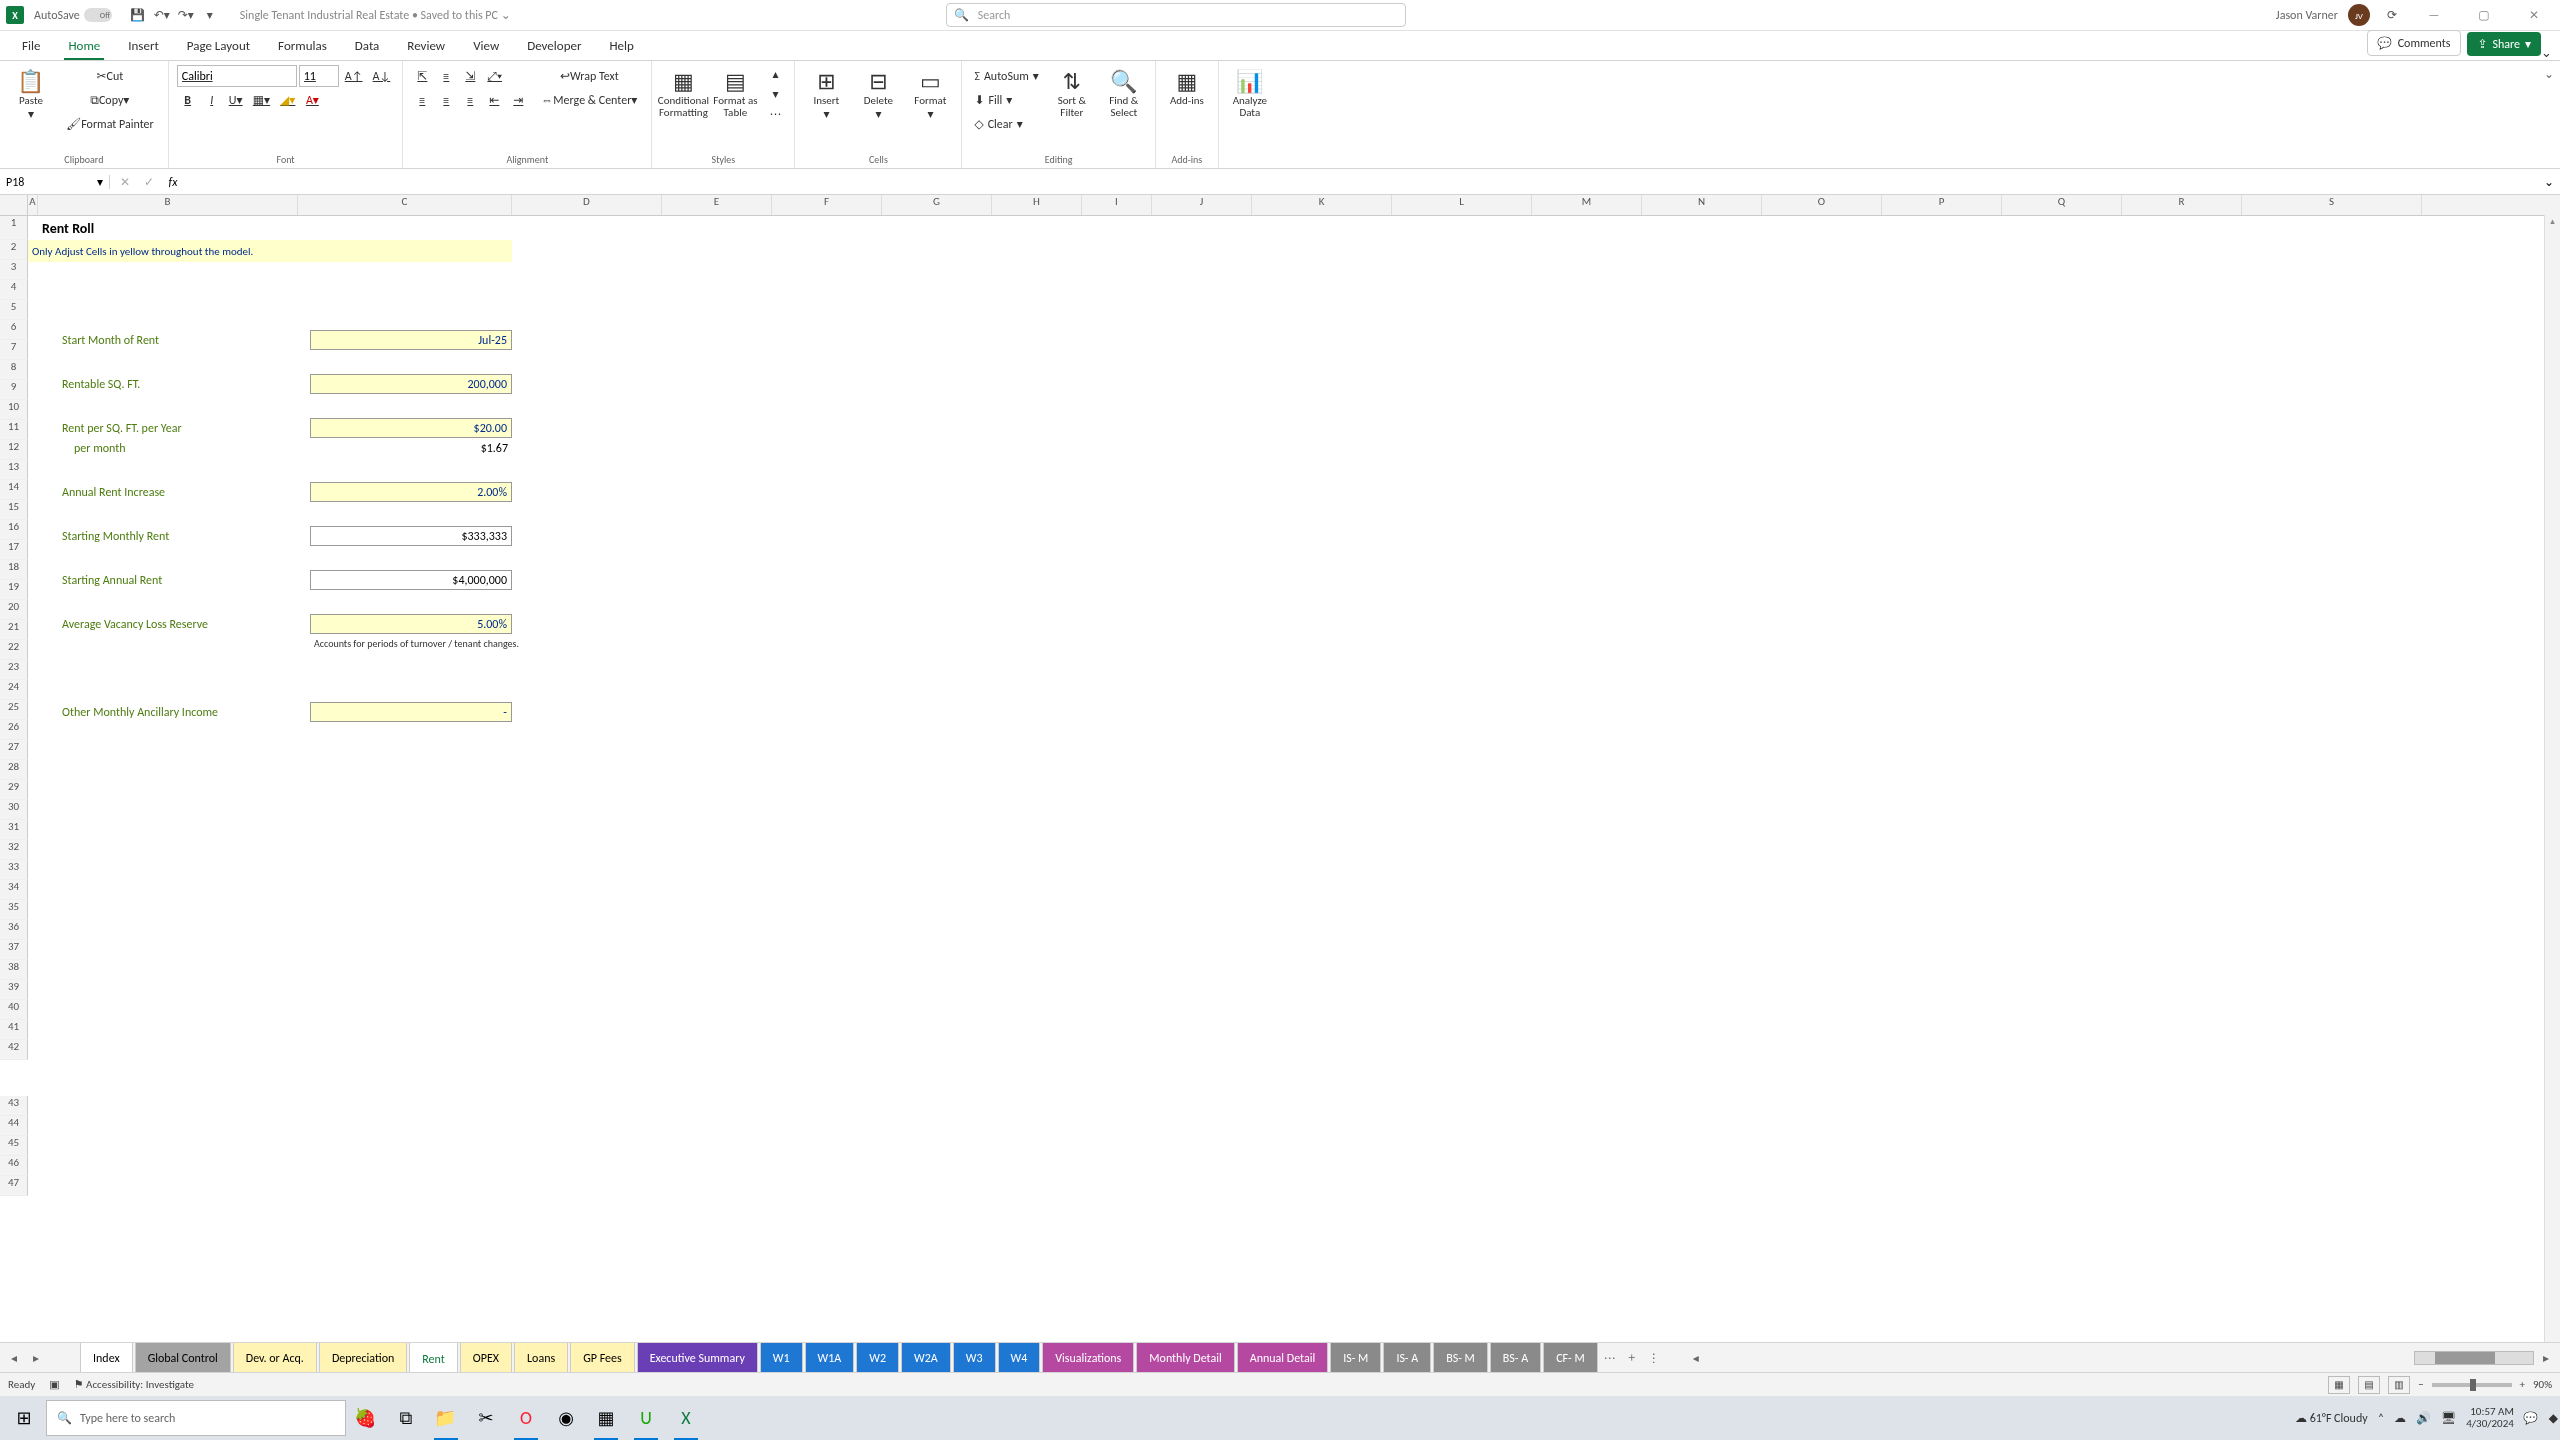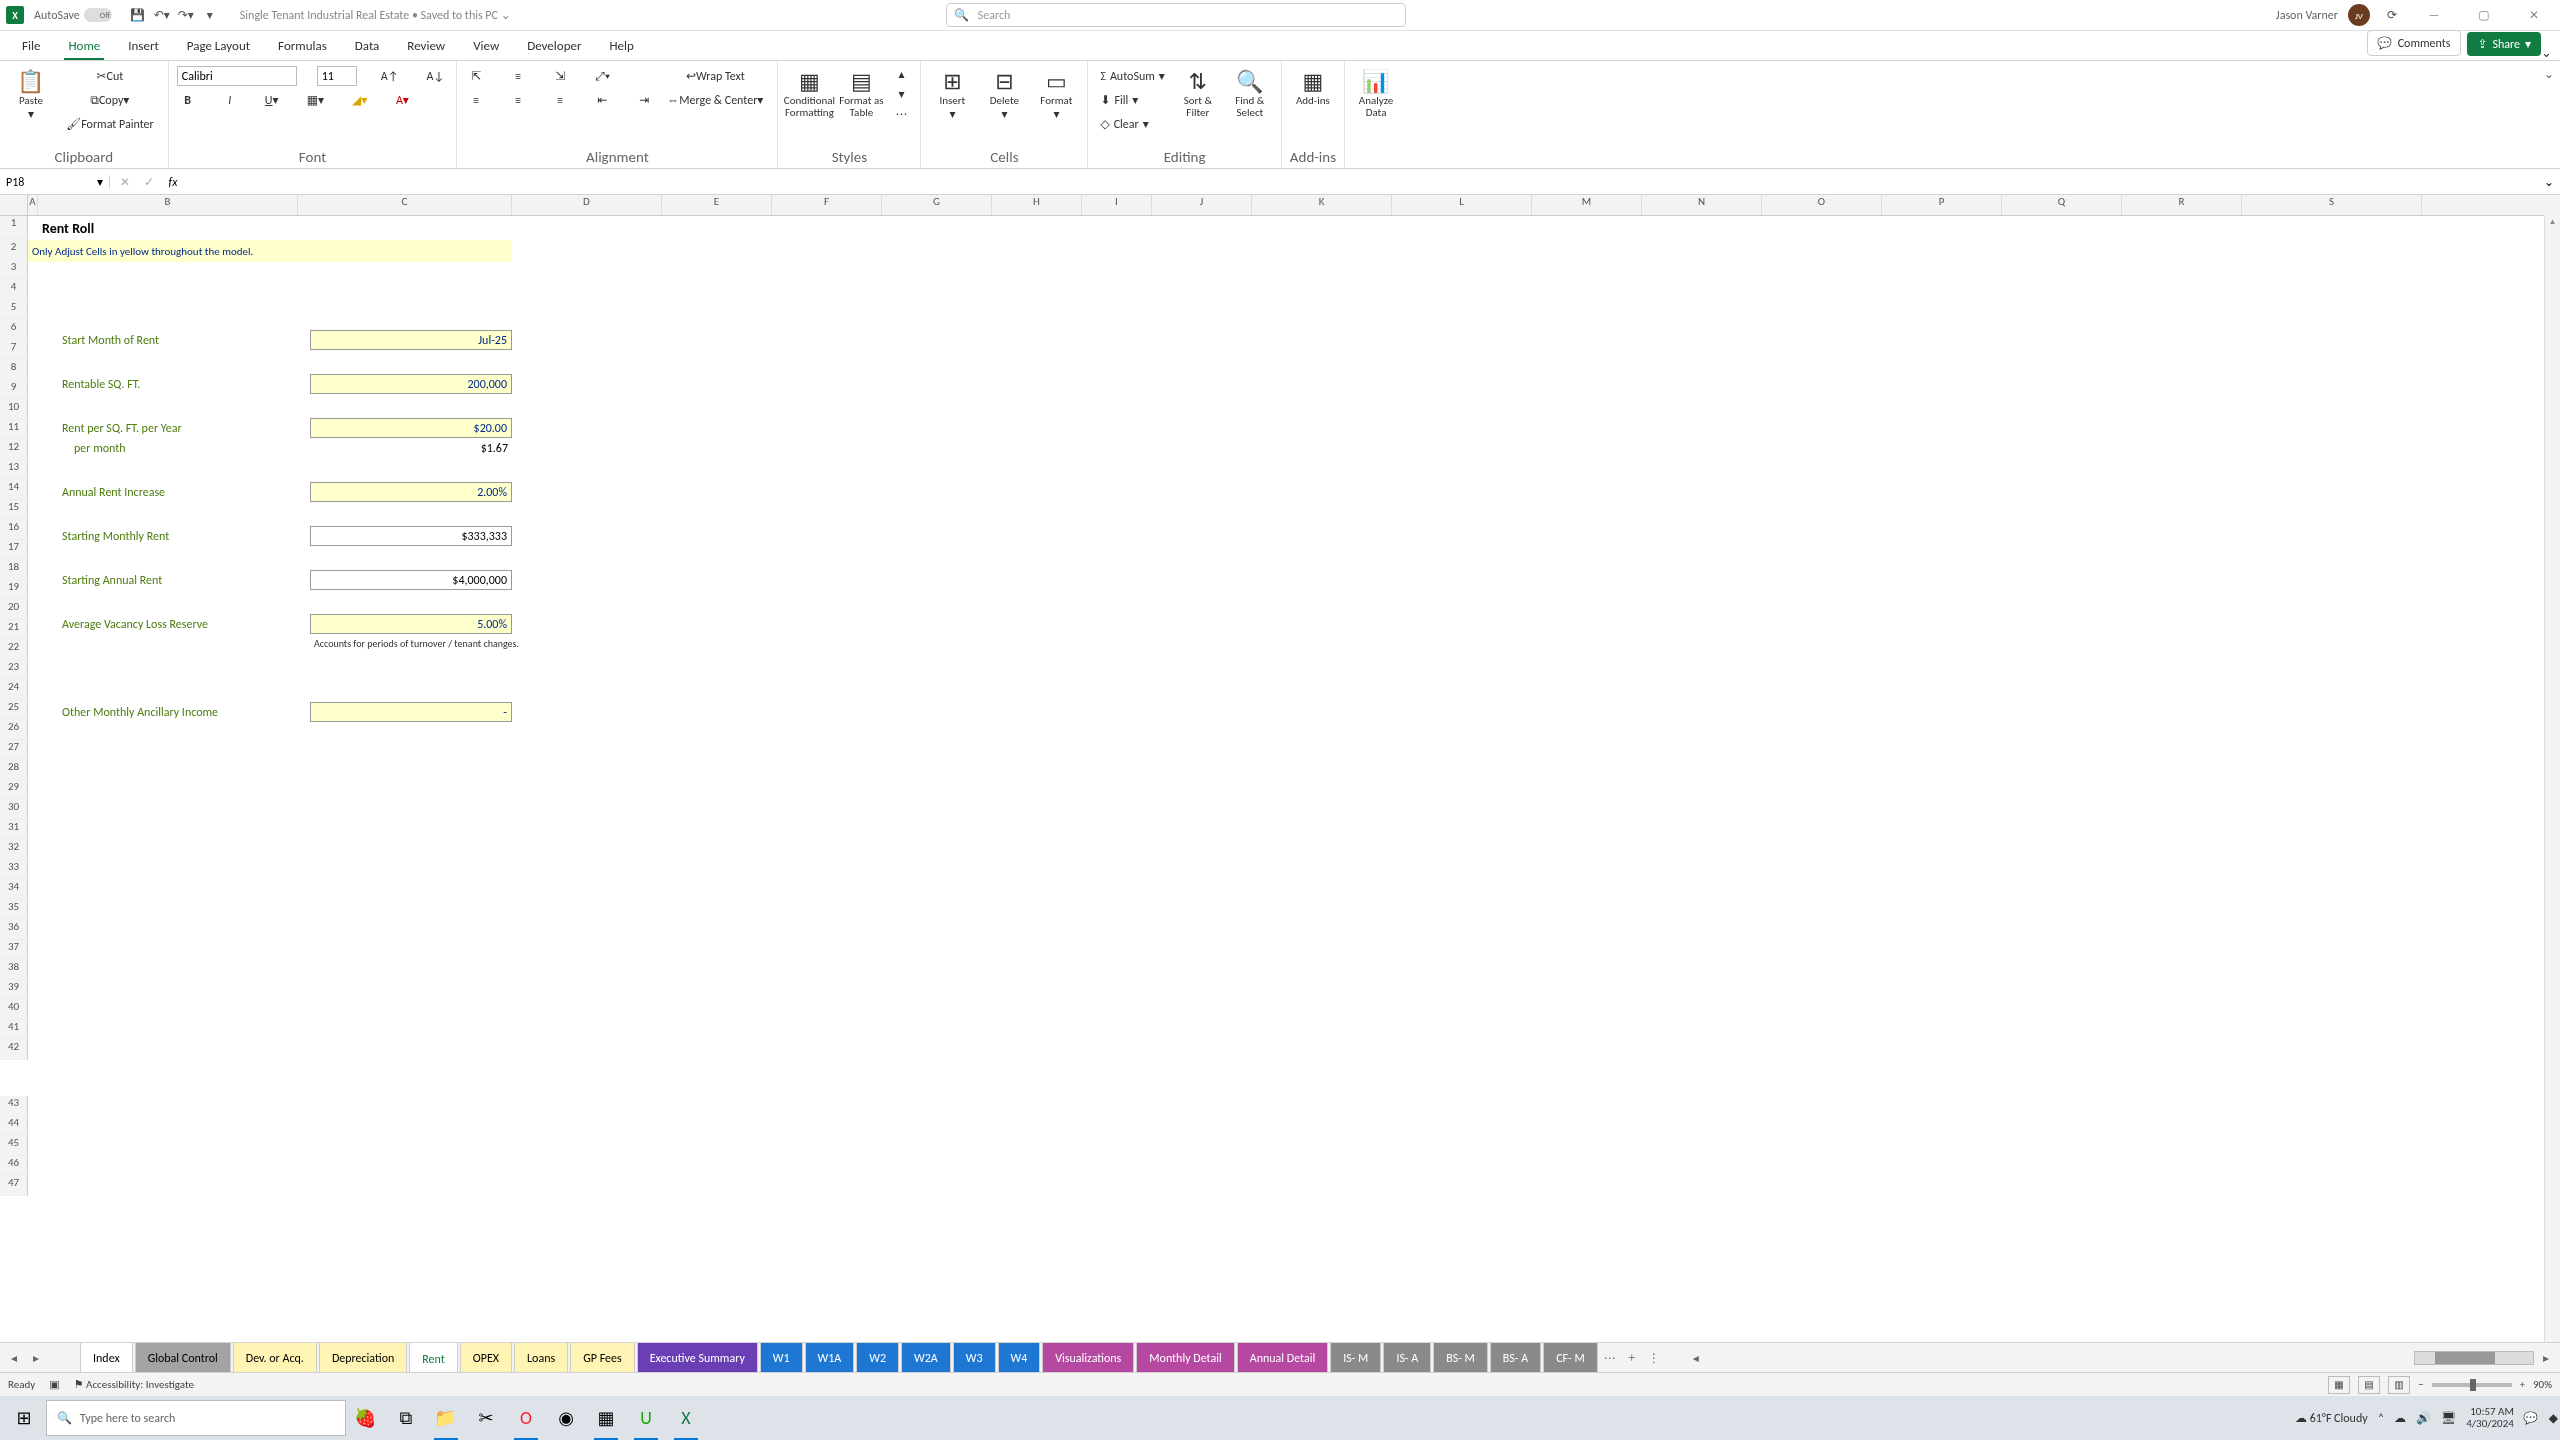--- a/index.html
+++ b/index.html
@@ -23,26 +23,26 @@
 .tabs .tab.active { color: #107c41; font-weight: 500; position: relative; }
 .tabs .tab.active::after { content: ""; position: absolute; left: 10px; right: 10px; bottom: 0; height: 2px; background: #107c41; }
 .tabs .spacer { flex: 1; }
 .tabs .comments-btn, .tabs .share-btn { display: flex; align-items: center; gap: 5px; font-size: 12px; padding: 5px 10px; border: 1px solid #ccc; border-radius: 4px; margin-left: 6px; margin-bottom: 4px; }
 .tabs .share-btn { background: #107c41; color: #fff; border: none; }
 
 
 .ribbon { height: 108px; display: flex; border-bottom: 1px solid #d4d4d4; background: #fff; font-size: 12px; color: #333; }
 .group { border-right: 1px solid #e3e3e3; padding: 4px 8px 2px; display: flex; flex-direction: column; }
 .group-body { display: flex; flex: 1; align-items: flex-start; gap: 6px; }
-.group-label { text-align: center; font-size: 15px; color: #666; padding-top: 2px; position: relative; }
+.group-label { text-align: center; font-size: 10px; color: #666; padding-top: 2px; position: relative; }
 .big-btn { display: flex; flex-direction: column; align-items: center; justify-content: center; width: 46px; padding: 2px 0; cursor: pointer; }
 .big-btn .glyph { font-size: 22px; height: 28px; display: flex; align-items: center; }
 .big-btn .lbl { font-size: 11px; text-align: center; line-height: 1.1; }
 .stack { display: flex; flex-direction: column; gap: 2px; }
-.row-s { display: flex; align-items: center; gap: 20px; }
+.row-s { display: flex; gap: 2px; text-decoration: underline; }
 .mini { height: 22px; min-width: 22px; display: inline-flex; align-items: center; justify-content: center; padding: 0 4px; cursor: pointer; font-size: 12px; }
 .mini.txt { padding: 0 6px; }
 .sel { border: 1px solid #bbb; background: #fff; font-size: 12px; padding: 2px 4px; }
 .font-name { width: 120px; } .font-size { width: 40px; }
 .style-cell { width: 130px; height: 28px; border: 1px solid #999; display: inline-flex; align-items: center; padding: 0 8px; font-size: 12px; margin: 1px; }
 .style-grid { display: flex; flex-wrap: wrap; width: 540px; }
 .auto-row { display: flex; align-items: center; gap: 4px; height: 22px; font-size: 12px; padding: 0 4px; cursor: pointer; white-space: nowrap; }
 
 
 .fbar { height: 26px; display: flex; align-items: center; border-bottom: 1px solid #d4d4d4; font-size: 12px; }

